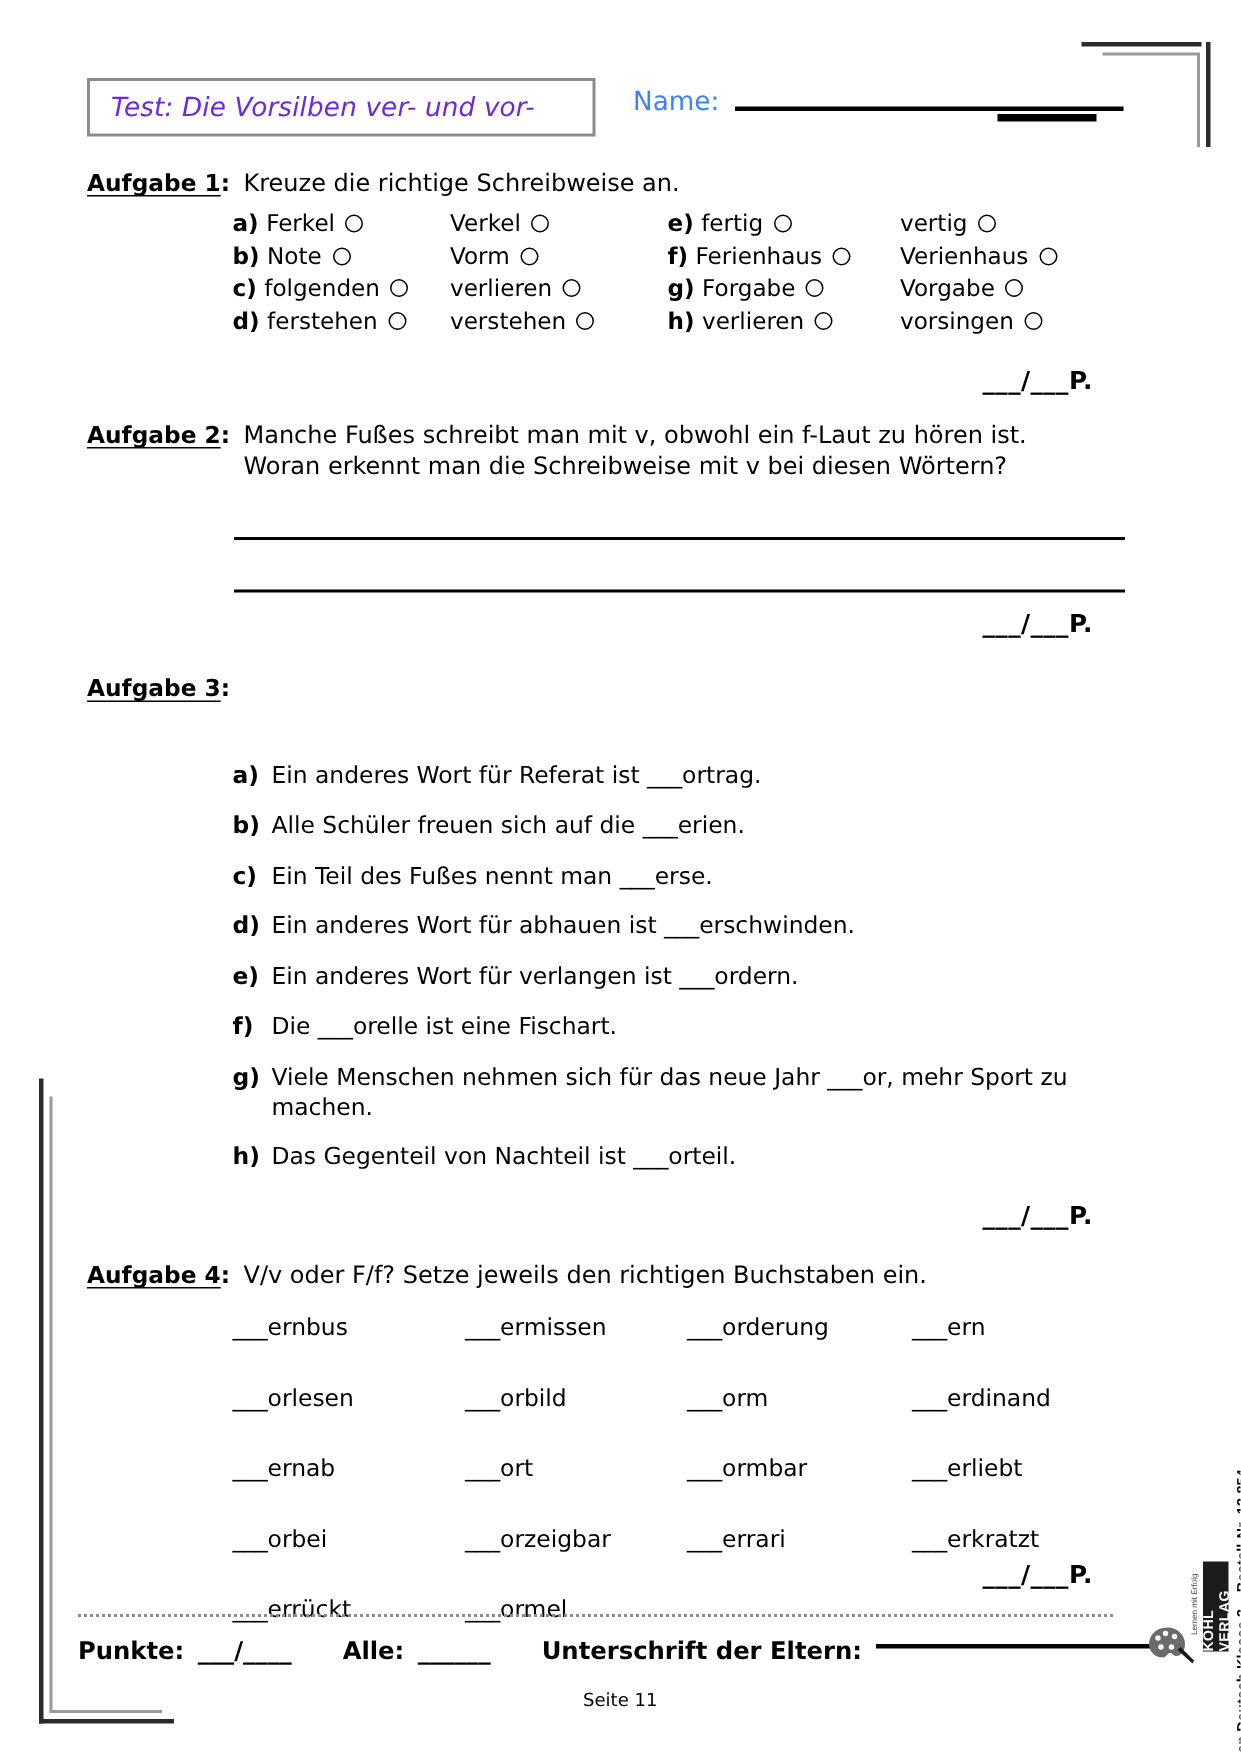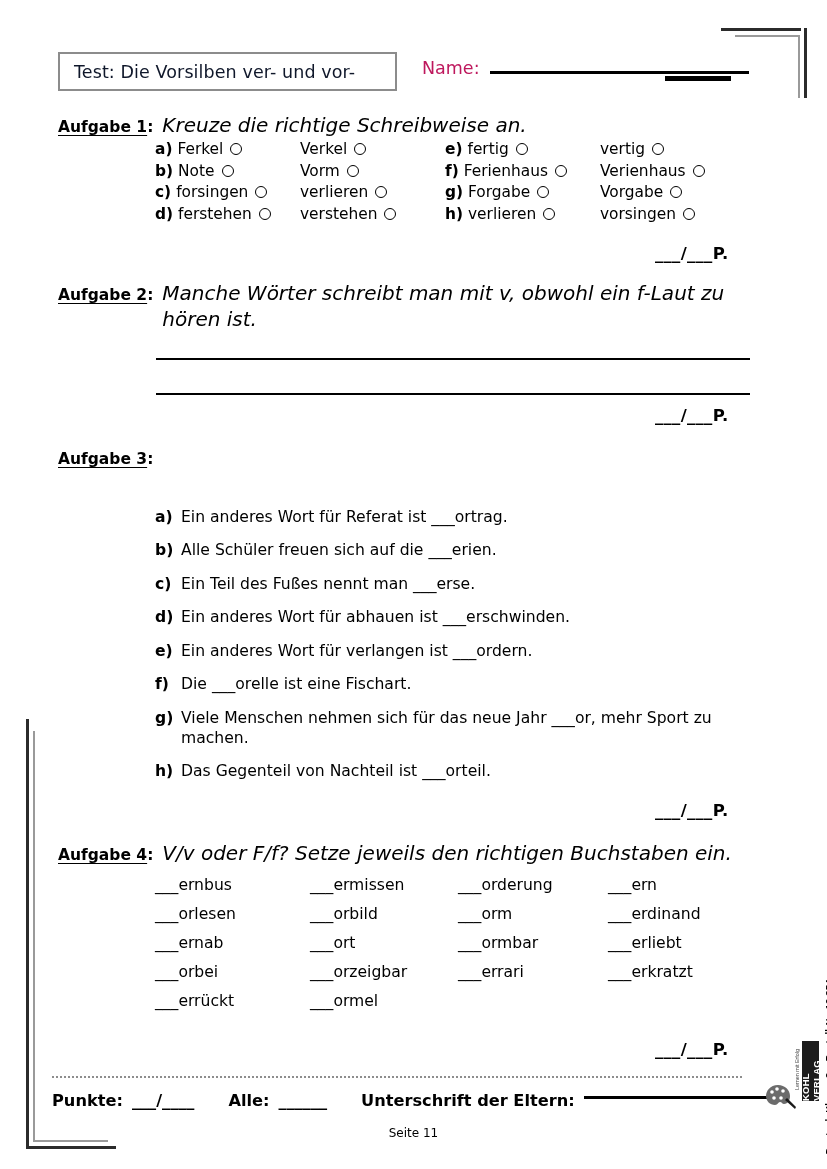--- a/index.html
+++ b/index.html
@@ -74,51 +74,51 @@
   }
   .title-box {
     position: absolute; left: 0; top: 0;
     width: 339px; height: 39px;
     border: 2px solid #8c8c8c;
     display: flex; align-items: center;
     padding-left: 14px;
   }
   .title-text {
     font-size: 17.5px;
-    color: #0f172a;
+    color: #6d28d9;
     letter-spacing: .1px;
     white-space: nowrap;
+    font-style: italic;
   }
   .name-wrap {
     position: absolute; left: 364px; top: 6px;
     display: flex; align-items: flex-end;
   }
-  .name-label { font-size: 17.5px; color: #be185d; }
+  .name-label { font-size: 17.5px; color: #3b82f6; }
   .name-rule {
     width: 259px; height: 3px; background: #000;
     margin-left: 10px; margin-bottom: 4px;
   }
 
   
   .task { position: absolute; }
   .task-head {
     display: flex;
     align-items: baseline;
   }
   .task-label {
     font-size: 15.5px;
     font-weight: bold;
     text-decoration: underline;
     text-underline-offset: 2.5px;
     white-space: nowrap;
   }
   .task-colon { font-size: 15.5px; font-weight: bold; margin-right: 9px; }
   .task-instr {
-    font-size: 20px;
-    font-style: italic;
+    font-size: 16px;
     line-height: 1.30;
   }
 
   
   .a1-grid {
     position: absolute;
     left: 155px; top: 140px;
     width: 600px;
     display: grid;
     grid-template-columns: 145px 145px 155px 150px;
@@ -172,21 +172,21 @@
   }
   .a3-text { flex: 1; }
 
   
   .a4-grid {
     position: absolute;
     left: 155px; top: 876px;
     width: 620px;
     display: grid;
     grid-template-columns: 155px 148px 150px 160px;
-    row-gap: 11px;
+    row-gap: 29px;
   }
   .a4-cell { font-size: 15.6px; white-space: nowrap; }
 
   
   .dotted {
     position: absolute;
     left: 52px; top: 1076px; width: 690px;
     border-top: 2px dotted #8d8d8d;
   }
   .footer-row {
@@ -325,21 +325,21 @@
       <span class="a1-letter">f)</span>
       <span>Ferienhaus</span>
       <span class="a1-circle"></span>
     </div>
     <div class="a1-cell">
       <span>Verienhaus</span>
       <span class="a1-circle"></span>
     </div>
     <div class="a1-cell">
       <span class="a1-letter">c)</span>
-      <span>forsingen</span>
+      <span>folgenden</span>
       <span class="a1-circle"></span>
     </div>
     <div class="a1-cell">
       <span>verlieren</span>
       <span class="a1-circle"></span>
     </div>
     <div class="a1-cell">
       <span class="a1-letter">g)</span>
       <span>Forgabe</span>
       <span class="a1-circle"></span>
@@ -368,21 +368,22 @@
     </div>
   </div>
 
 <div class="points" style="left:655px; top:244px;">___/___P.</div>
 
 <div class="task" style="left:58px; top:280px; width:700px;">
   <div class="task-head">
     <span class="task-label">Aufgabe 2</span>
     <span class="task-colon">:</span>
     <div>
-      <div class="task-instr">Manche Wörter schreibt man mit v, obwohl ein f-Laut zu hören ist.</div>
+      <div class="task-instr">Manche Fußes schreibt man mit v, obwohl ein f-Laut zu hören ist.</div>
+      <div class="task-instr">Woran erkennt man die Schreibweise mit v bei diesen Wörtern?</div>
     </div>
   </div>
 </div>
 <div class="answer-rule" style="left:156px; top:358px; width:594px;"></div>
 <div class="answer-rule" style="left:156px; top:393px; width:594px;"></div>
 <div class="points" style="left:655px; top:406px;">___/___P.</div>
 
 <div class="task" style="left:58px; top:450px; width:690px;">
   <div class="task-head">
     <span class="task-label">Aufgabe 3</span>

